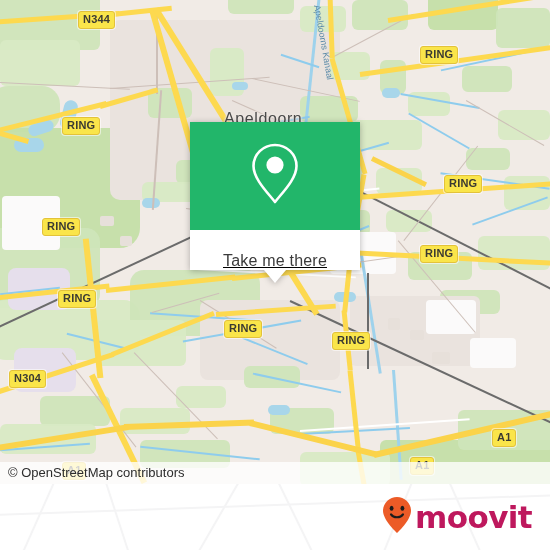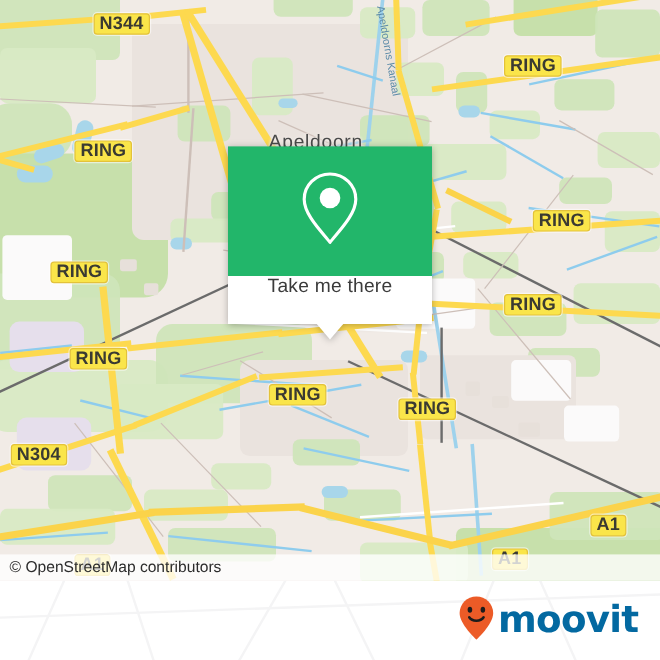--- a/index.html
+++ b/index.html
@@ -38,21 +38,21 @@
   .rail{position:absolute;background:#6b6b6b;transform-origin:0 50%;}
 
   
   .shield{
     position:absolute;
     background:#fae54a;
     border:1.5px solid #e3c23a;
     border-radius:3px;
     color:#3a3a32;
     font-weight:bold;
-    font-size:15px;
+    font-size:11px;
     line-height:13px;
     padding:1px 4px 2px 4px;
     letter-spacing:.2px;
     white-space:nowrap;
     box-shadow:0 0 0 1px rgba(255,255,255,.55);
     font-family:"Liberation Sans",sans-serif;
   }
   .citylabel{
     position:absolute;
     color:#4a4a4a;
@@ -81,21 +81,21 @@
   #popup{
     position:absolute;left:190px;top:122px;width:170px;
     filter:drop-shadow(0 1px 3px rgba(0,0,0,.28));
   }
   #popup-head{
     height:108px;background:#22b66a;
     display:flex;align-items:center;justify-content:center;
   }
   #popup-body{
     height:40px;background:#ffffff;
-    display:flex;align-items:flex-start;justify-content:center;
+    display:flex;align-items:flex-end;justify-content:center;text-decoration:underline;
   }
   #popup-label{
     font-size:16px;color:#3b3b3b;letter-spacing:.2px;
   }
   #popup-tail{
     position:absolute;left:50%;top:148px;margin-left:-11px;
     width:0;height:0;
     border-left:11px solid transparent;
     border-right:11px solid transparent;
     border-top:13px solid #ffffff;
@@ -110,21 +110,21 @@
   #bar-title{
     position:absolute;left:18px;top:0;height:66px;
     display:flex;align-items:center;
     font-size:17px;color:#3c3c3c;letter-spacing:.1px;
   }
   #logo{
     position:absolute;right:18px;top:0;height:66px;
     display:flex;align-items:center;gap:3px;
   }
   #logo-text{
-    font-size:31px;color:#0369a1;letter-spacing:-.6px;
+    font-size:31px;color:#be185d;letter-spacing:-.6px;
     font-family:"DejaVu Sans",sans-serif;font-weight:600;
   }
 </style>
 </head>
 <body>
 
 <div id="app">
 
   <div id="map">
 

